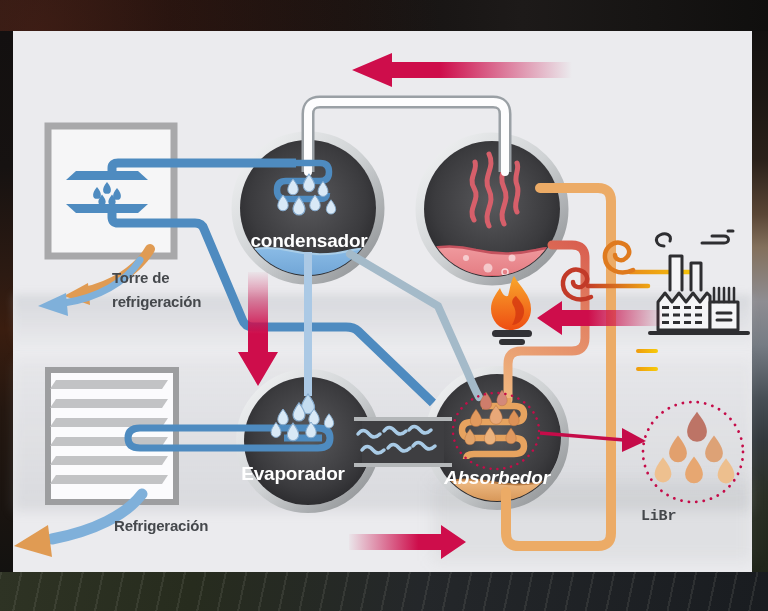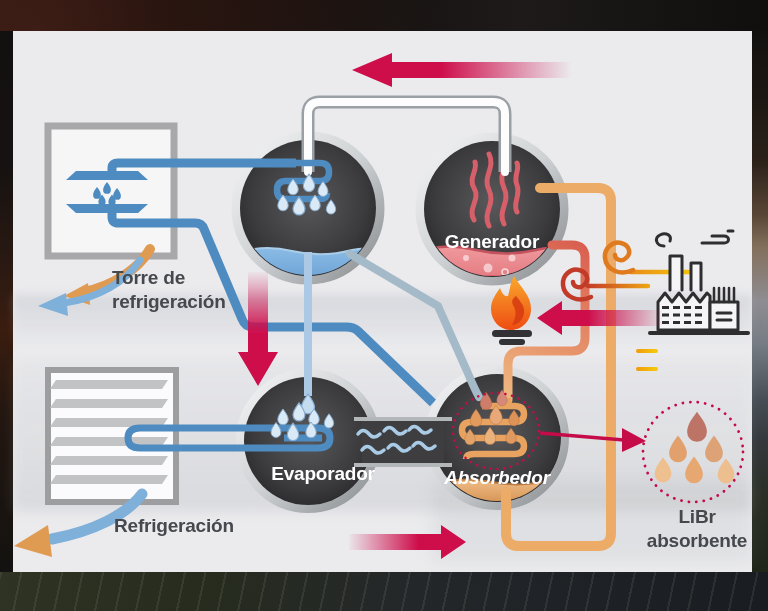--- a/index.html
+++ b/index.html
@@ -21,22 +21,22 @@
   .ghost{position:absolute;pointer-events:none;}
   .ghost-a{left:0;top:264px;width:739px;height:50px;
     background:linear-gradient(180deg,rgba(168,174,181,.30),rgba(168,174,181,.02));filter:blur(4px);}
   .ghost-b{left:0;top:330px;width:739px;height:150px;
     background:linear-gradient(180deg,rgba(186,189,194,.10),rgba(150,155,160,.20));filter:blur(6px);}
   .ghost-c{left:420px;top:450px;width:319px;height:80px;
     background:rgba(140,145,150,.12);filter:blur(8px);}
   svg.diagram{position:absolute;left:0;top:0;}
   .lbl{position:absolute;letter-spacing:-0.2px;}
   .lbl-circle{color:#ffffff;font-size:19px;font-weight:700;text-align:center;}
-  .lbl-dark{color:#45484c;font-size:19px;font-weight:700;line-height:24px;}
-  .lbl-center{text-align:center;}
+  .lbl-dark{color:#45484c;font-size:15px;font-weight:700;line-height:24px;}
+  .lbl-center{font-family:Liberation Mono, monospace;}
 </style>
 </head>
 <body>
 
 <div class="stage">
   <div class="bg bg-top"></div>
   <div class="bg bg-bottom"></div>
   <div class="bg bg-left"></div>
   <div class="bg bg-right"></div>
 
@@ -338,28 +338,27 @@
       <path d="M140,260 C126,282 98,298 64,303" stroke="#7fb0da" stroke-width="7" fill="none" stroke-linecap="round"></path>
       <polygon points="66,293 38,306 68,316" fill="#7fb0da"></polygon>
     </g>
 
     <g>
       <path d="M142,494 C126,515 94,531 52,539" stroke="#7fb0da" stroke-width="11" fill="none" stroke-linecap="round"></path>
       <polygon points="48,525 14,546 52,557" fill="#e09b53"></polygon>
     </g>
   </svg>
 
-  <div class="lbl lbl-circle" style="left:419px;top:231px;width:146px;">Generador</div>
-  <div class="lbl lbl-circle" style="left:250px;top:463px;width:146px;">Evaporador</div>
+  <div class="lbl lbl-circle" style="left:236px;top:230px;width:146px;">condensador</div>
+  <div class="lbl lbl-circle" style="left:220px;top:463px;width:146px;">Evaporador</div>
   <div class="lbl lbl-circle" style="left:424px;top:467px;width:146px;font-style:italic;">Absorbedor</div>
 
   <div class="lbl lbl-dark" style="left:112px;top:266px;">
     <div>Torre de</div>
     <div>refrigeración</div>
   </div>
   <div class="lbl lbl-dark" style="left:114px;top:514px;">
     <div>Refrigeración</div>
   </div>
   <div class="lbl lbl-dark lbl-center" style="left:641px;top:505px;width:112px;">
     <div>LiBr</div>
-    <div>absorbente</div>
   </div>
 </div>
 
 </body></html>

